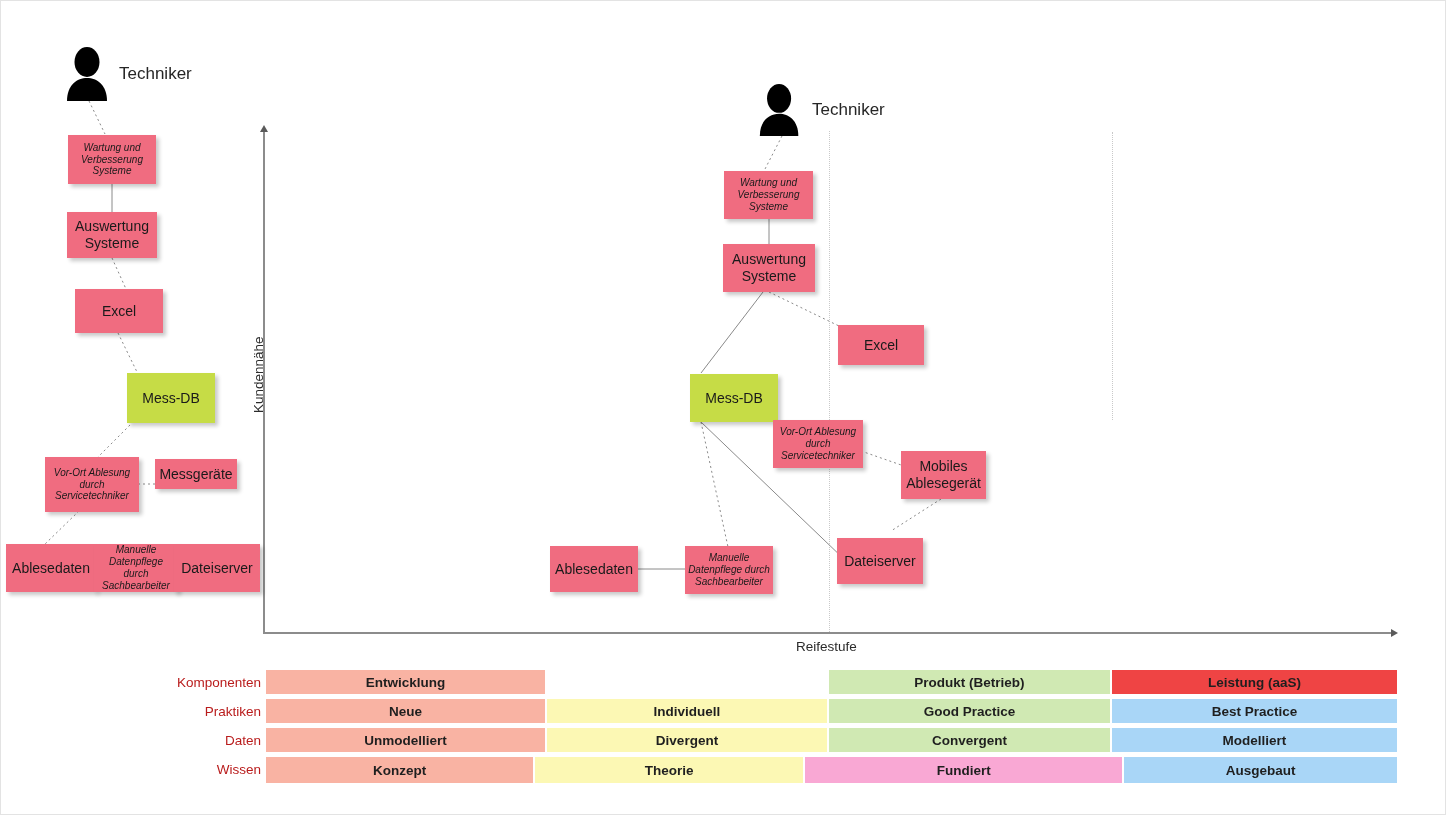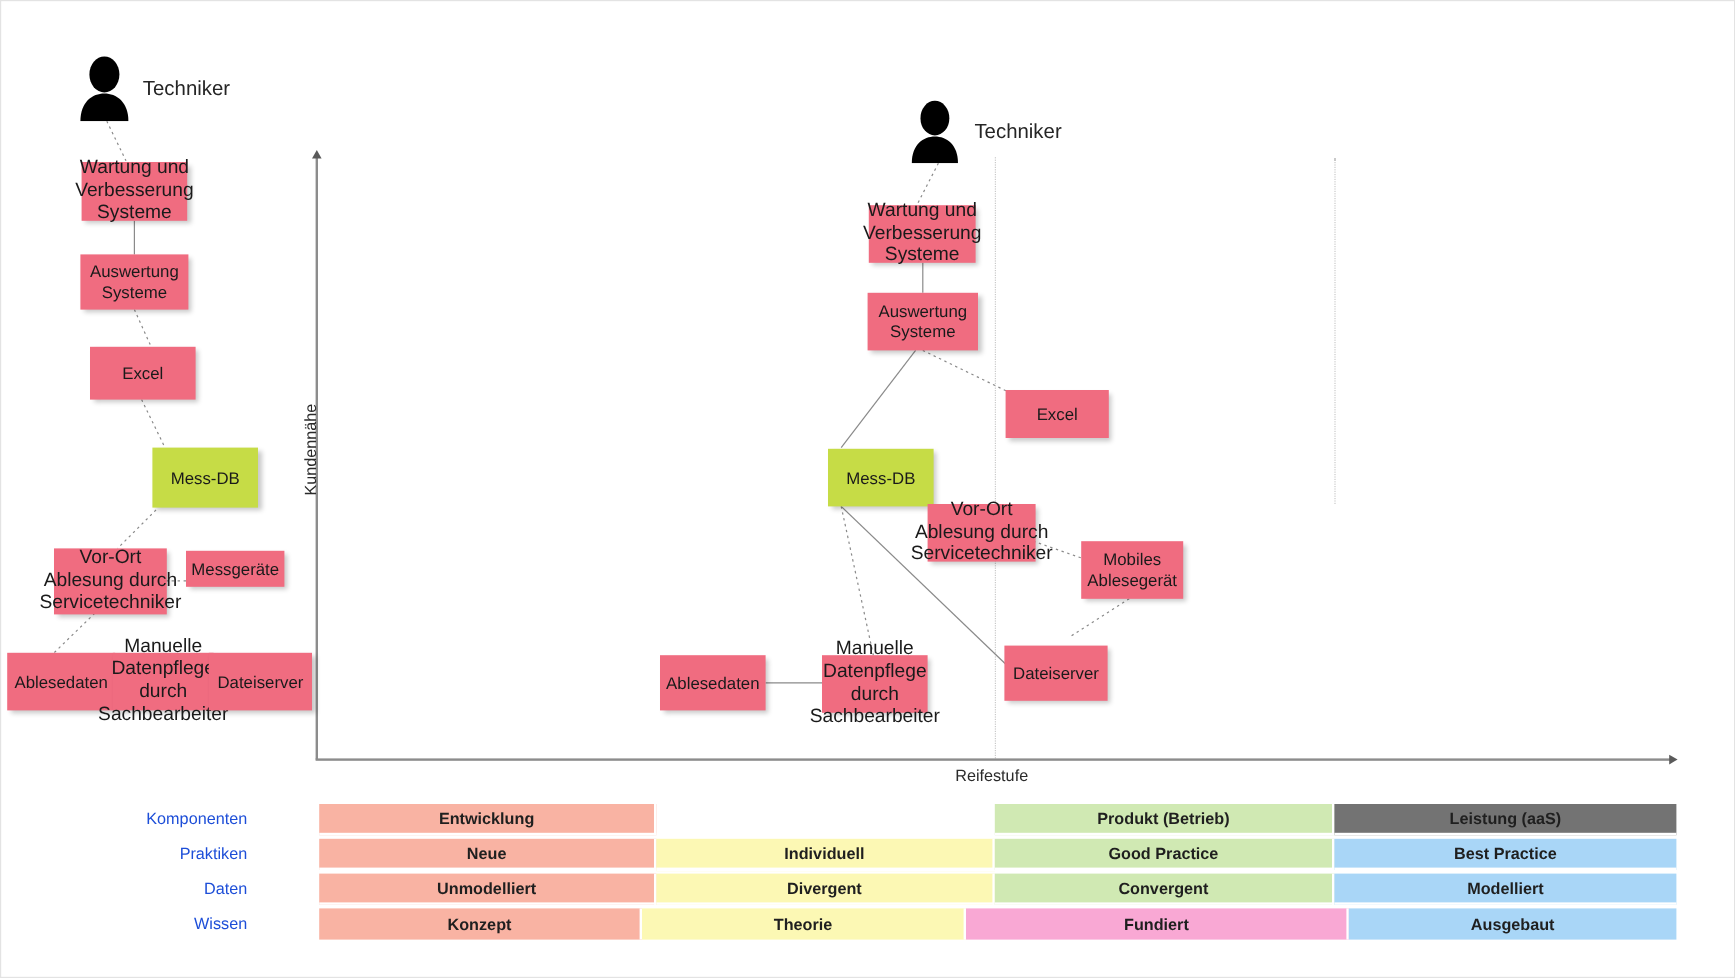--- a/index.html
+++ b/index.html
@@ -26,21 +26,21 @@
     text-align: center;
     color: #1a1a1a;
     line-height: 1.18;
     box-shadow: 3px 3px 4px rgba(0,0,0,0.22);
     padding: 2px 3px;
     z-index: 6;
   }
   .note.pink  { background: #F06C80; }
   .note.green { background: #C6DC46; margin-left: 36px; }
   .note.big   { font-size: 14px; }
-  .note.small { font-size: 16px; }
+  .note.small { font-size: 10px; font-style: italic; }
 
   
   .person { position: absolute; z-index: 7; }
   .person .label {
     position: absolute;
     left: 56px; top: 50%;
     transform: translateY(-50%);
     font-size: 17px;
     color: #262626;
     white-space: nowrap;
@@ -91,25 +91,25 @@
     width: 1446px; height: 815px;
     z-index: 4;
     pointer-events: none;
   }
 
   
   .matrix { position: absolute; z-index: 8; }
   .mrow { position: absolute; left: 0; display: flex; height: 26px; width: 100%; }
   .mrow-label {
     position: absolute;
-    right: 1191px;
+    right: 1136px;
     width: 200px;
     text-align: right;
     font-size: 13.5px;
-    color: #1d4ed8;
+    color: #b91c1c;
     line-height: 26px;
     white-space: nowrap;
   }
   .mcell {
     height: 26px;
     display: flex;
     align-items: center;
     justify-content: center;
     font-size: 13.5px;
     font-weight: bold;
@@ -209,21 +209,21 @@
 
   <div class="note pink big" style="left:836px; top:537px; width:86px; height:46px;">Dateiserver</div>
 
   <div class="matrix" style="left:265px; top:669px; width:1131px; height:112px;">
 
     <div class="mrow" style="top:0px;">
       <span class="mrow-label">Komponenten</span>
       <div class="mcell" style="width:281px; background:#F9B3A3;">Entwicklung</div>
       <div class="mcell" style="width:282px; background:#FCF8B4;margin-top:30px;">Individuell</div>
       <div class="mcell" style="width:283px; background:#D0E9B3;">Produkt (Betrieb)</div>
-      <div class="mcell" style="width:285px; background:#737373; border-right:none;">Leistung (aaS)</div>
+      <div class="mcell" style="width:285px; background:#ef4444; border-right:none;">Leistung (aaS)</div>
     </div>
 
     <div class="mrow" style="top:29px;">
       <span class="mrow-label">Praktiken</span>
       <div class="mcell" style="width:281px; background:#F9B3A3;">Neue</div>
       <div class="mcell" style="width:282px; background:#FCF8B4;">Individuell</div>
       <div class="mcell" style="width:283px; background:#D0E9B3;">Good Practice</div>
       <div class="mcell" style="width:285px; background:#A9D6F7; border-right:none;">Best Practice</div>
     </div>
 

